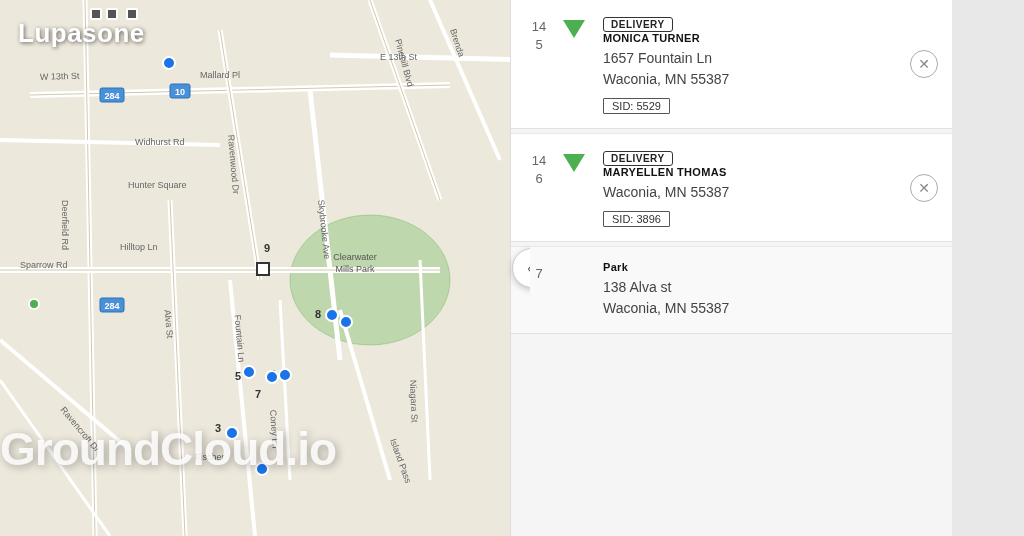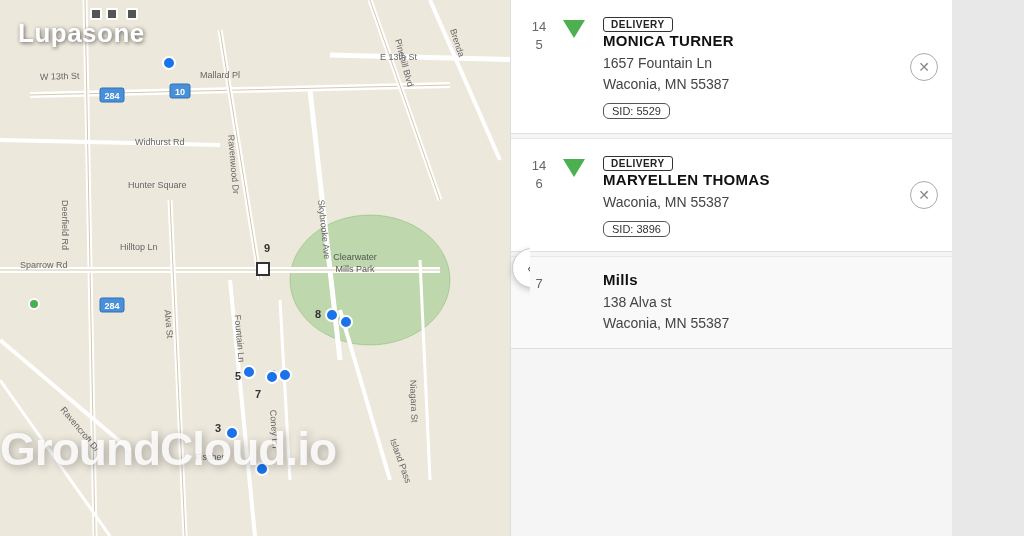--- a/index.html
+++ b/index.html
@@ -178,37 +178,37 @@
       border: 1.5px solid #333;
       border-radius: 3px;
       font-size: 10px;
       font-weight: 600;
       padding: 1px 7px;
       letter-spacing: 0.5px;
       color: #222;
     }
 
     .customer-name {
-      font-size: 15px;
+      font-size: 11px;
       font-weight: 700;
       color: #111;
       margin-bottom: 4px;
       letter-spacing: 0.3px;
     }
 
     .address-line {
       font-size: 14px;
       color: #444;
       line-height: 1.5;
     }
 
     .sid-badge {
       display: inline-block;
       border: 1.5px solid #555;
-      border-radius: 6px;
+      border-radius: 1px;
       font-size: 11px;
       padding: 1px 8px;
       margin-top: 8px;
       color: #333;
       font-weight: 500;
     }
 
     .close-btn {
       position: absolute;
       right: 14px;
@@ -403,19 +403,19 @@
   <div class="card-divider"></div>
 
   <div class="delivery-card" style="background:#f9f9f9;">
     <div class="stop-numbers">
       <span class="stop-num">7</span>
     </div>
     <div class="card-icon">
       <div style="width:20px; height:20px;"></div>
     </div>
     <div class="card-content">
-      <div class="customer-name">Mills</div>
+      <div class="customer-name">Park</div>
       <div class="address-line">138 Alva st</div>
       <div class="address-line">Waconia, MN  55387</div>
     </div>
   </div>
 
 </div>
 
 </body></html>

